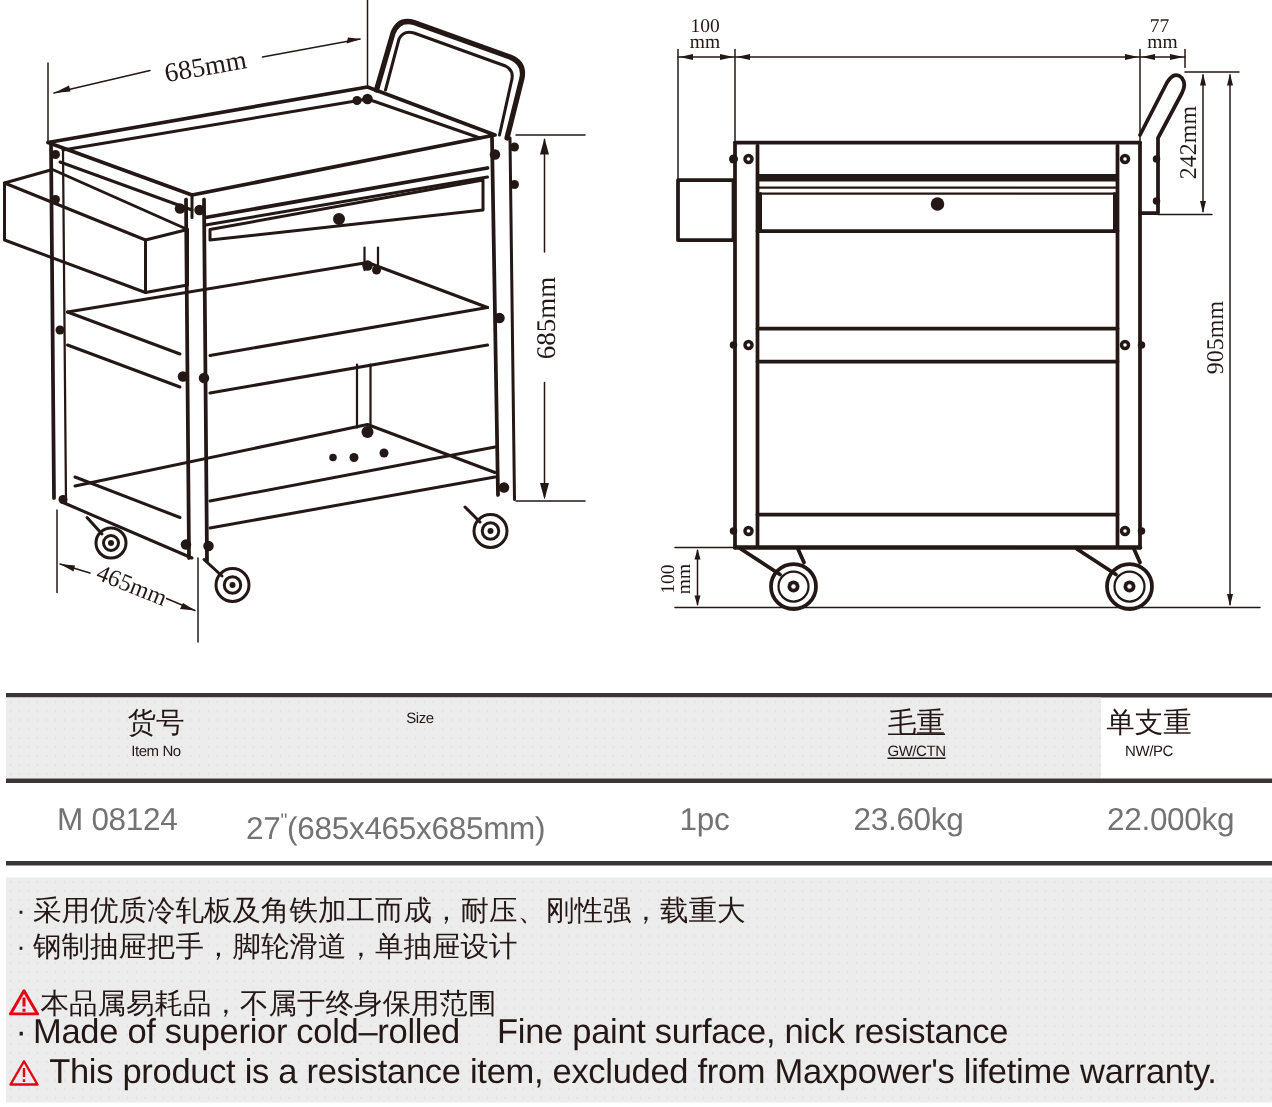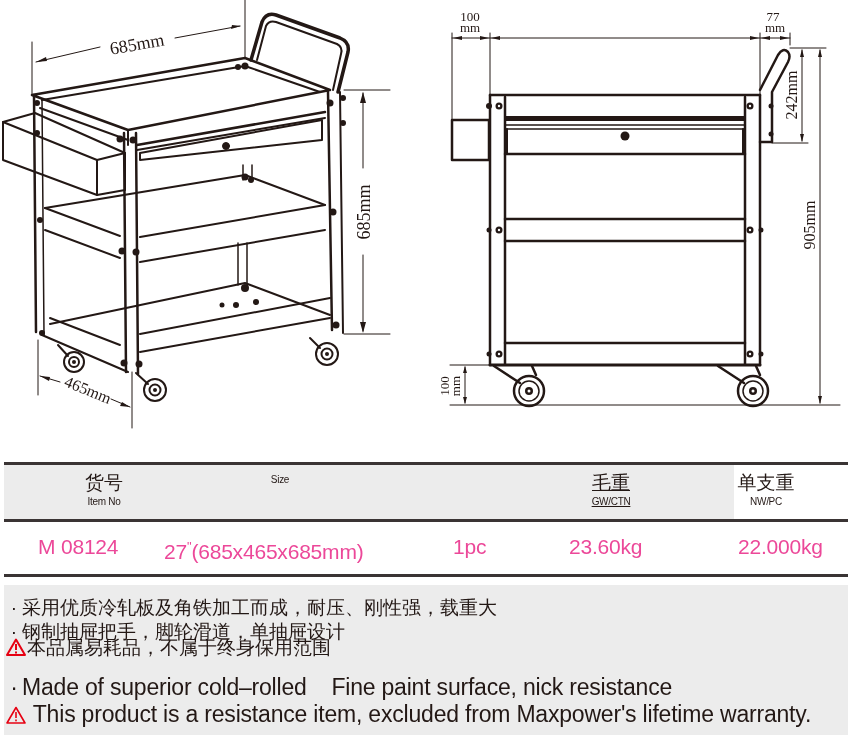--- a/index.html
+++ b/index.html
@@ -10,21 +10,21 @@
   .dimtext { font-family: "Liberation Serif", serif; fill: #231815; }
   .spec-table { position: absolute; left: 0; top: 462px; width: 848px; }
   .rule-top { position: absolute; left: 4px; top: 0; width: 844px; height: 3px; background: #3a3434; }
   .header-row { position: absolute; left: 4px; top: 3px; width: 730px; height: 54px; background: #ececec;
     background-image: radial-gradient(#dcdcdc 0.6px, transparent 0.7px); background-size: 6px 6px; }
   .rule-mid { position: absolute; left: 4px; top: 57px; width: 844px; height: 3px; background: #3a3434; }
   .col { position: absolute; text-align: center; }
   .col .zh { font-size: 19px; line-height: 22px; color: #231815; }
   .col .en { font-size: 10px; line-height: 16px; color: #231815; letter-spacing: -0.3px; }
   .data-row { position: absolute; left: 4px; top: 60px; width: 844px; height: 52px; background: #fff; }
-  .cell { position: absolute; top: 12px; font-size: 21px; line-height: 26px; color: #ec4899; white-space: nowrap; letter-spacing: -0.2px; }
+  .cell { position: absolute; top: 12px; font-size: 21px; line-height: 26px; color: #737373; white-space: nowrap; letter-spacing: -0.2px; }
   .rule-bot { position: absolute; left: 4px; top: 112px; width: 844px; height: 3px; background: #3a3434; }
   .notes { position: absolute; left: 4px; top: 585px; width: 844px; height: 150px; background: #ececec;
     background-image: radial-gradient(#dcdcdc 0.6px, transparent 0.7px); background-size: 6px 6px; }
   .note { position: absolute; left: 2px; font-size: 19px; line-height: 22px; color: #231815; white-space: nowrap; }
   .note.en { font-size: 23px; letter-spacing: -0.2px; }
   .warn { display: inline-block; width: 20px; height: 18px; vertical-align: -2px; margin-right: 1px; }
   .bullet { display: inline-block; width: 16px; text-align: center; }
 </style>
 </head>
 <body>
@@ -277,21 +277,21 @@
   <div class="rule-bot"></div>
 </div>
 
 <div class="notes">
   <div class="note" style="top:12px;">
     <span class="bullet">·</span><span>采用优质冷轧板及角铁加工而成，耐压、刚性强，载重大</span>
   </div>
   <div class="note" style="top:36px;">
     <span class="bullet">·</span><span>钢制抽屉把手，脚轮滑道，单抽屉设计</span>
   </div>
-  <div class="note" style="top:52px;">
+  <div class="note" style="top:74px;">
     <svg class="warn" viewBox="0 0 20 18">
       <polygon points="10,1.5 19,17 1,17" fill="none" stroke="#e60012" stroke-width="2" stroke-linejoin="round"></polygon>
       <rect x="9" y="6" width="2" height="6" fill="#e60012"></rect>
       <rect x="9" y="13.5" width="2" height="2" fill="#e60012"></rect>
     </svg><span>本品属易耗品，不属于终身保用范围</span>
   </div>
   <div class="note en" style="top:91px;">
     <span class="bullet">·</span><span style="white-space:pre;">Made of superior cold–rolled    Fine paint surface, nick resistance</span>
   </div>
   <div class="note en" style="top:118px;">

